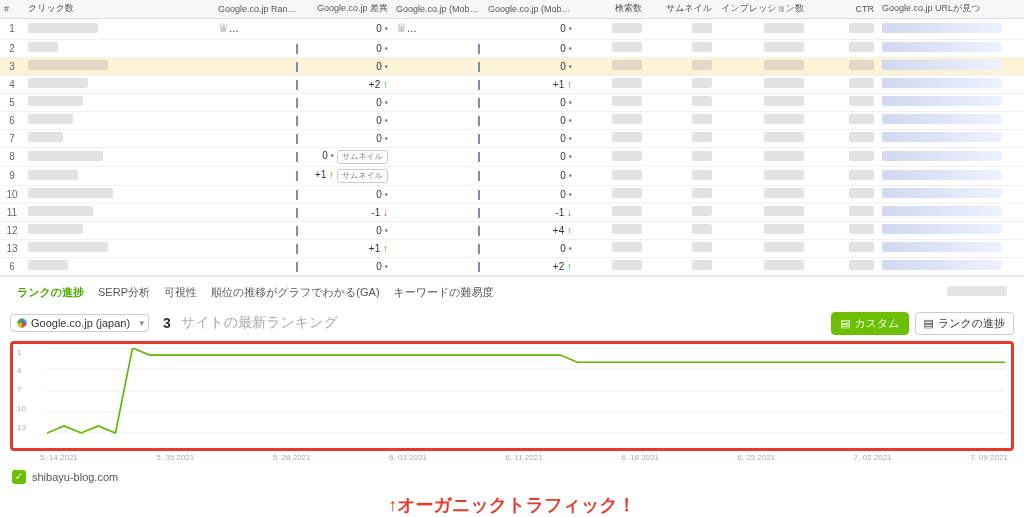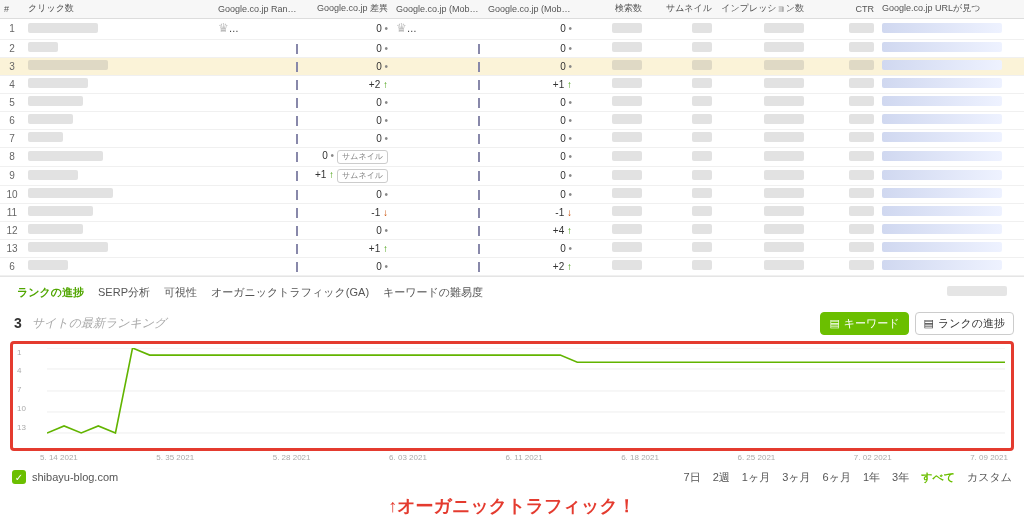--- a/index.html
+++ b/index.html
@@ -111,21 +111,21 @@
     gap:4px;
   }
   .sel::after{
     content:"▾"; position:absolute; right:4px; color:#888; font-size:9px;
   }
   .gdot {
     display:inline-block;width:10px;height:10px;border:1px solid #aaa;border-radius:50%;
     background: conic-gradient(#4285f4 0 25%,#ea4335 0 50%,#fbbc05 0 75%,#34a853 0 100%);
   }
   .bignum { font-size:14px; font-weight:bold; color:#333; margin-left:4px;}
-  .subtxt { color:#aaa; font-size:12px;font-style:italic;}
+  .subtxt { color:#aaa; font-size:14px;}
   .rightbtns { margin-left:auto; display:flex; gap:6px;}
   .btn {
     border:1px solid #ccc;border-radius:4px;padding:3px 8px;font-size:11px;background:#fff;
     display:flex;align-items:center;gap:4px;
   }
   .btn.green { background:#6bbf00;color:#fff;border-color:#6bbf00;}
 
   
   .chartwrap {
     margin:0 10px;
@@ -386,32 +386,36 @@
         <td class="right"><span class="blurtxt" style="width:25px"></span></td>
         <td><span class="blurblock" style="width:120px"></span></td>
       </tr>
     </tbody>
 </table>
 
 <div class="tabs">
   <span class="tab active">ランクの進捗</span>
   <span class="tab">SERP分析</span>
   <span class="tab">可視性</span>
-  <span class="tab">オーガニックトラフィック(GA)</span>
+  <span class="tab">順位の推移がグラフでわかる(GA)</span>
   <span class="tab">キーワードの難易度</span>
   <span class="right"><span class="tag-muted"></span></span>
 </div>
 
 <div class="chartbar">
+  <div class="sel">
+    <span class="gdot"></span>
+    <span>Google.co.jp (japan)</span>
+  </div>
   <span class="bignum">3</span>
   <span class="subtxt">サイトの最新ランキング</span>
   <div class="rightbtns">
     <div class="btn green">
       <span>▤</span>
-      <span>キーワード</span>
+      <span>カスタム</span>
     </div>
     <div class="btn">
       <span>▤</span>
       <span>ランクの進捗</span>
     </div>
   </div>
 </div>
 
 <div class="chartwrap">
   <div class="axis-y">
@@ -438,29 +442,18 @@
     <span>6. 11 2021</span>
     <span>6. 18 2021</span>
     <span>6. 25 2021</span>
     <span>7. 02 2021</span>
     <span>7. 09 2021</span>
   </div>
 
 <div class="footer">
   <span class="chk">✓</span>
   <span>shibayu-blog.com</span>
-  <div class="ranges">
-    <span>7日</span>
-    <span>2週</span>
-    <span>1ヶ月</span>
-    <span>3ヶ月</span>
-    <span>6ヶ月</span>
-    <span>1年</span>
-    <span>3年</span>
-    <span class="active">すべて</span>
-    <span>カスタム</span>
-  </div>
 </div>
 
 <div class="anno">
   <span class="arrow">↑</span><span>オーガニックトラフィック！</span><br>
   
 </div>
 
 </body></html>

